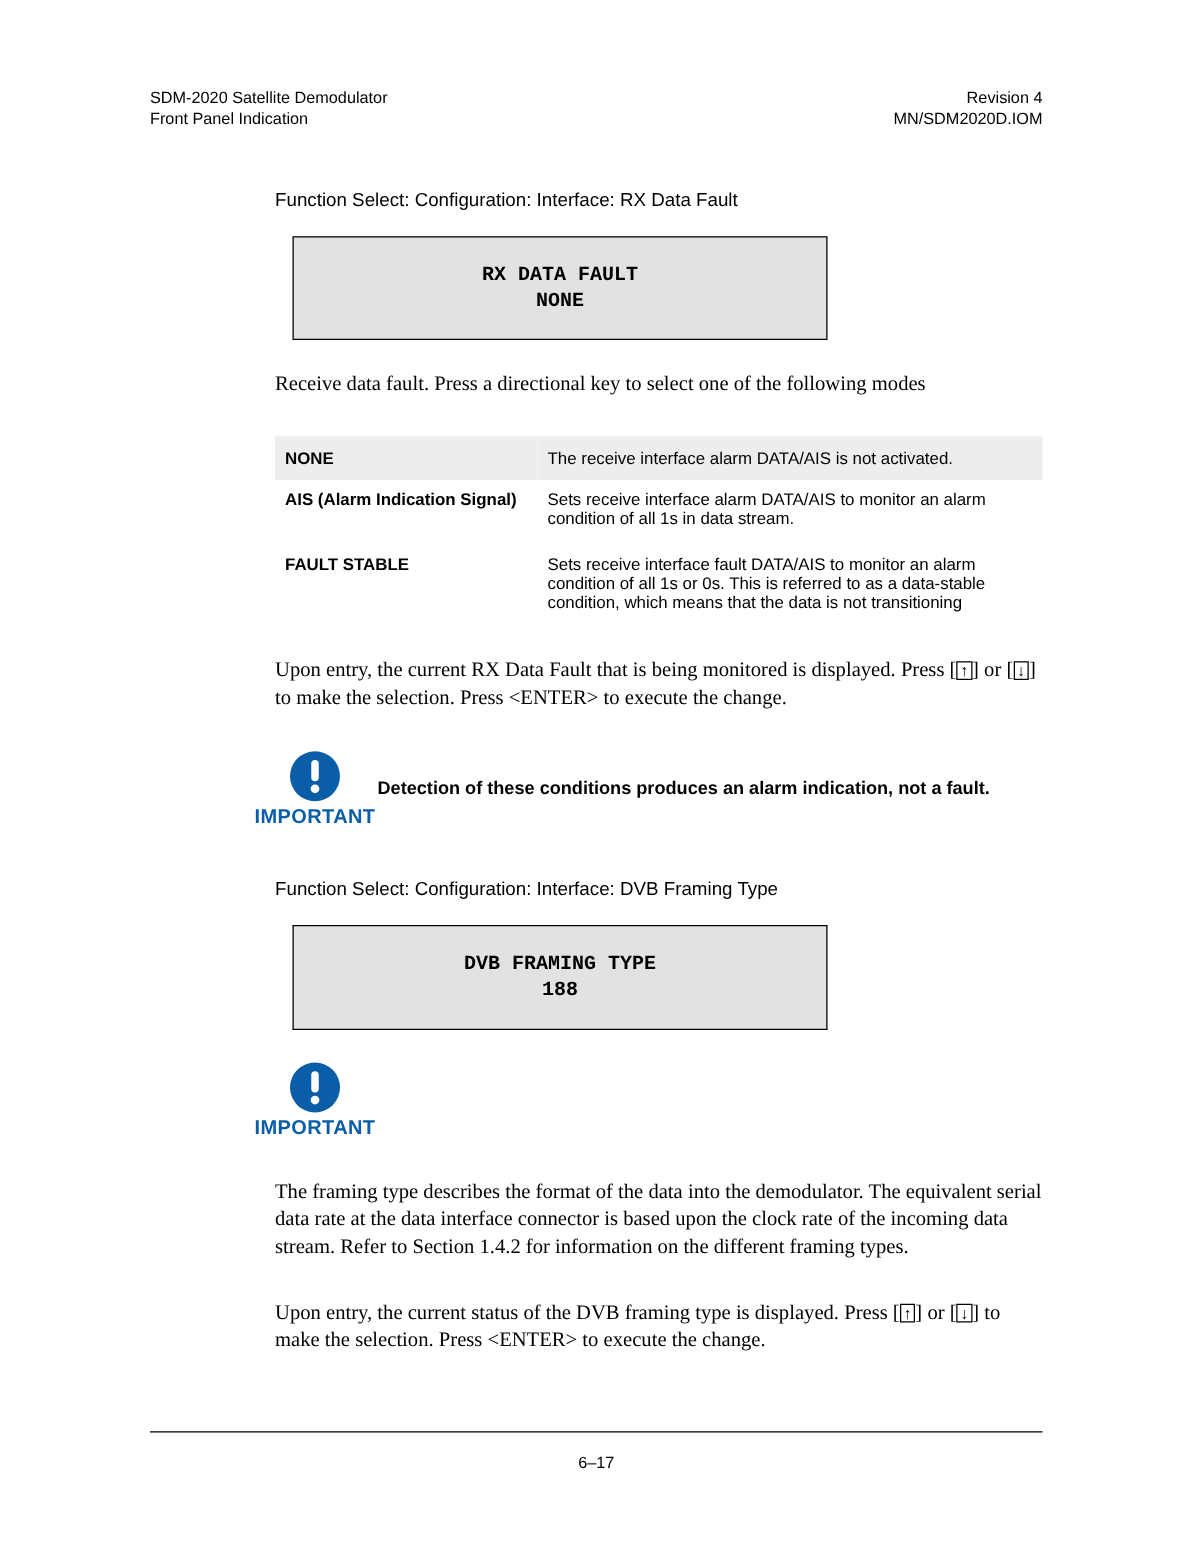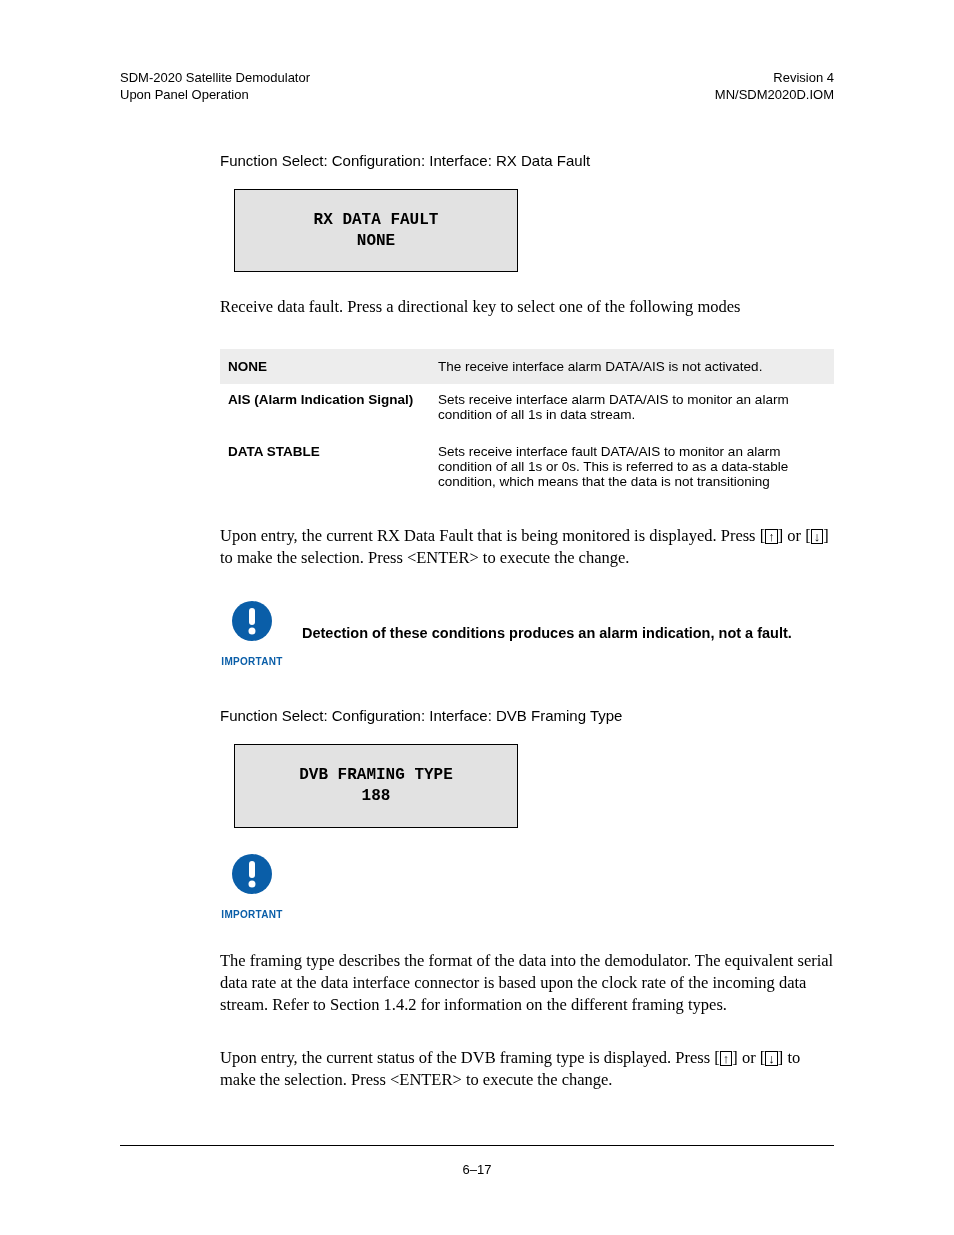--- a/index.html
+++ b/index.html
@@ -27,21 +27,21 @@
   }
   .heading {
     font-family: Arial, Helvetica, sans-serif;
     font-weight: normal;
     font-size: 15px;
     margin-bottom: 20px;
   }
   .display-box {
     border: 1px solid #000;
     background: #e2e2e2;
-    width: 284px;
+    width: 428px;
     padding: 20px 0;
     margin: 0 0 24px 14px;
     text-align: center;
     font-family: "Courier New", Courier, monospace;
     font-weight: bold;
     font-size: 16px;
     line-height: 1.3;
   }
   .body-text {
     font-size: 16.5px;
@@ -80,25 +80,25 @@
     margin-bottom: 40px;
   }
   .important-block .icon-wrap {
     display: flex;
     flex-direction: column;
     align-items: center;
     width: 64px;
   }
   .important-block .icon-wrap .label {
     font-family: Arial, Helvetica, sans-serif;
-    font-size: 10px;
+    font-size: 16px;
     font-weight: bold;
     color: #0a5ea8;
     letter-spacing: 0.3px;
-    margin-top: 13px;
+    margin-top: 2px;
   }
   .important-block .msg {
     font-family: Arial, Helvetica, sans-serif;
     font-weight: bold;
     font-size: 14.5px;
   }
   .footer {
     position: absolute;
     left: 120px;
     right: 120px;
@@ -110,21 +110,21 @@
     padding-top: 16px;
   }
   svg.imp-icon { display: block; }
 </style>
 </head>
 <body>
 
 <div class="header-row">
   <div class="header-left">
     <div>SDM-2020 Satellite Demodulator</div>
-    <div>Upon Panel Operation</div>
+    <div>Front Panel Indication</div>
   </div>
   <div class="header-right">
     <div>Revision 4</div>
     <div>MN/SDM2020D.IOM</div>
   </div>
 </div>
 
 <div class="content">
 
   <div class="heading">Function Select: Configuration: Interface: RX Data Fault</div>
@@ -140,21 +140,21 @@
     <tbody>
         <tr>
       <td class="term">NONE</td>
       <td>The receive interface alarm DATA/AIS is not activated.</td>
     </tr>
     <tr>
       <td class="term">AIS (Alarm Indication Signal)</td>
       <td>Sets receive interface alarm DATA/AIS to monitor an alarm condition of all 1s in data stream.</td>
     </tr>
     <tr>
-      <td class="term">DATA STABLE</td>
+      <td class="term">FAULT STABLE</td>
       <td>Sets receive interface fault DATA/AIS to monitor an alarm condition of all 1s or 0s. This is referred to as a data-stable condition, which means that the data is not transitioning</td>
     </tr>
   </tbody>
     </table>
 
   <p class="body-text">
     <span>Upon entry, the current RX Data Fault that is being monitored is displayed. Press [</span><span class="arrow-box">↑</span><span>] or [</span><span class="arrow-box">↓</span><span>] to make the selection. Press &lt;ENTER&gt; to execute the change.</span>
   </p>
 
   <div class="important-block">

